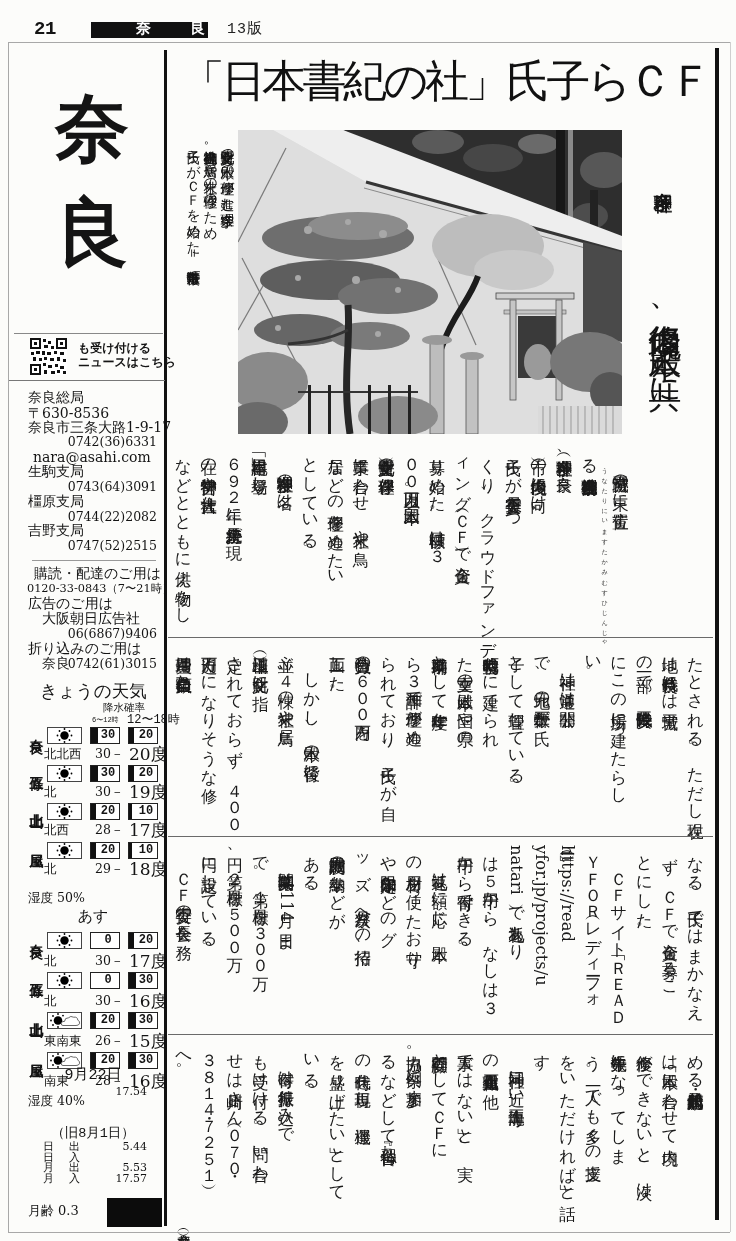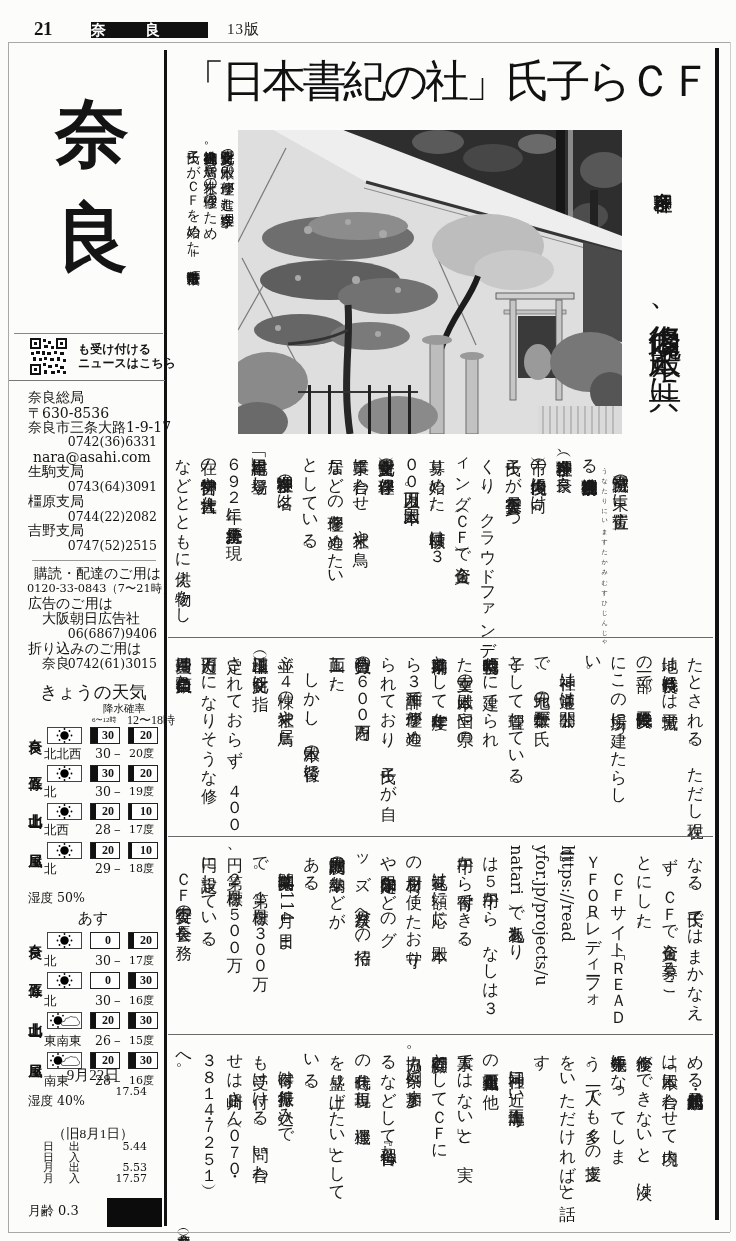--- a/index.html
+++ b/index.html
@@ -1,26 +1,26 @@
 <!DOCTYPE html>
 <html><head>
 <meta charset="utf-8">
 <style>
 *{box-sizing:border-box}
 html,body{margin:0;padding:0}
 body{width:736px;height:1241px;position:relative;overflow:hidden;background:#fcfcfa;color:#141414;font-family:"DejaVu Serif","Liberation Serif",serif}
-.sans{font-family:Liberation Serif, serif}
+.sans{font-family:Liberation Mono, monospace}
 .serif{font-family:"DejaVu Serif","Liberation Serif",serif}
 .thin{position:absolute;background:#a8a8a8}
 .thick{position:absolute;background:#111}
 .hr{position:absolute;height:1px;background:#6a6a6a}
 
 
 #page-num{position:absolute;left:34px;top:19px;font-size:19px;font-weight:bold;letter-spacing:-0.5px;line-height:20px}
-#section-box{position:absolute;left:91px;top:22px;width:117px;height:16px;background:#111;color:#fff;font-size:15px;font-weight:bold;line-height:16px;text-align:left;letter-spacing:3px;white-space:nowrap;overflow:hidden}
+#section-box{position:absolute;left:91px;top:22px;width:117px;height:16px;background:#111;color:#fff;font-size:15px;font-weight:bold;line-height:16px;text-align:right;letter-spacing:3px;white-space:nowrap;overflow:hidden}
 #edition{position:absolute;left:227px;top:21px;font-size:15px;line-height:17px;letter-spacing:1px;color:#222}
 
 
 .bigchar{position:absolute;left:50px;width:84px;text-align:center;font-size:74px;font-weight:bold;line-height:80px}
 .sb{position:absolute;left:28px;font-size:14px;line-height:14px;white-space:nowrap}
 .sbr{position:absolute;right:579px;font-size:12.5px;line-height:14px;white-space:nowrap}
 .dig{position:absolute;left:78px;font-size:12px;font-weight:bold;line-height:13px;white-space:nowrap}
 
 
 .wtitle{position:absolute;left:40px;width:106px;text-align:center;white-space:nowrap}
@@ -31,21 +31,21 @@
 .wicon svg{display:block}
 .pop{position:absolute;top:0;width:30px;height:17px;border:1px solid #222;background:#fff}
 .p1{left:90px}.p2{left:128px}
 .pop .fill{position:absolute;left:0;top:0;bottom:0;width:0;background:#111}
 .pop[data-p="10"] .fill{width:3px}
 .pop[data-p="20"] .fill{width:5px}
 .pop[data-p="30"] .fill{width:7px}
 .pop .num{position:absolute;left:6px;right:0;top:0;text-align:center;font-size:12px;font-weight:bold;line-height:15px}
 .wwind{position:absolute;left:44px;width:42px;top:20px;text-align:left;font-size:12.5px;line-height:14px;white-space:nowrap}
 .whigh{position:absolute;left:95px;top:20px;font-size:12.5px;line-height:14px;white-space:nowrap}
-.wlow{position:absolute;left:129px;top:20px;font-size:11px;line-height:14px;white-space:nowrap}
+.wlow{position:absolute;left:129px;top:20px;font-size:17px;line-height:14px;white-space:nowrap}
 .tmr .wwind,.tmr .whigh,.tmr .wlow{top:22px}
 
 
 .alm{position:absolute;font-size:11px;line-height:10.5px;white-space:nowrap}
 
 
 #headline{position:absolute;left:181px;top:52px;font-size:44px;line-height:58px;letter-spacing:-3.5px;white-space:nowrap;color:#111}
 #kicker{position:absolute;left:654px;top:177px;writing-mode:vertical-rl;font-size:19px;line-height:20px;letter-spacing:0.5px;white-space:nowrap}
 #subhead{position:absolute;left:649px;top:305px;writing-mode:vertical-rl;font-size:30px;line-height:32px;letter-spacing:-1.4px;white-space:nowrap;transform:scaleX(1.1)}
 #photo{position:absolute;left:238px;top:130px;width:384px;height:304px;overflow:hidden}

